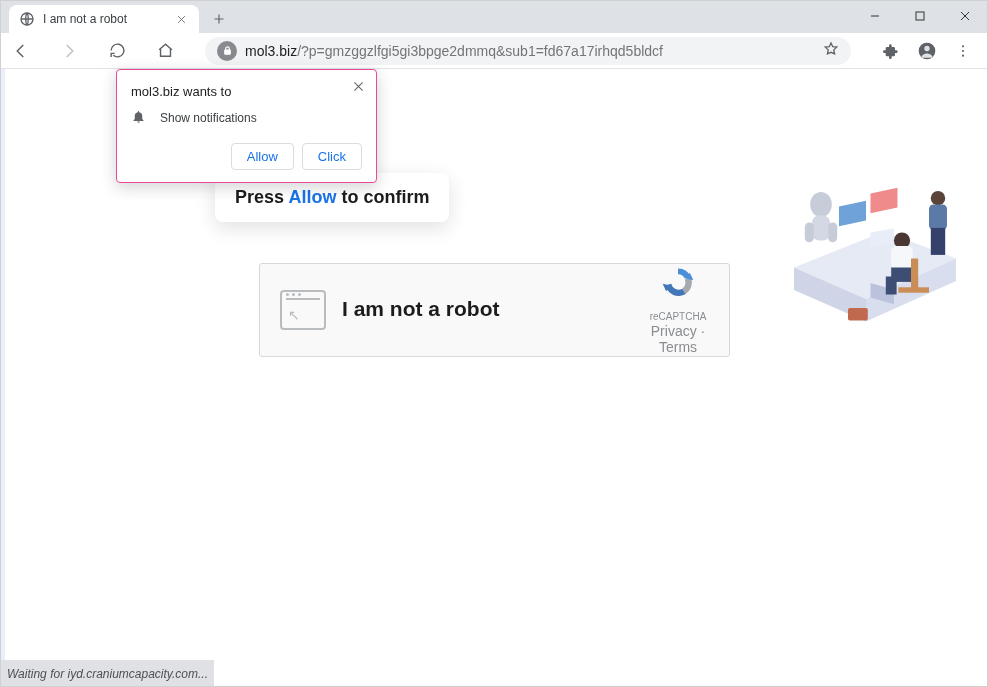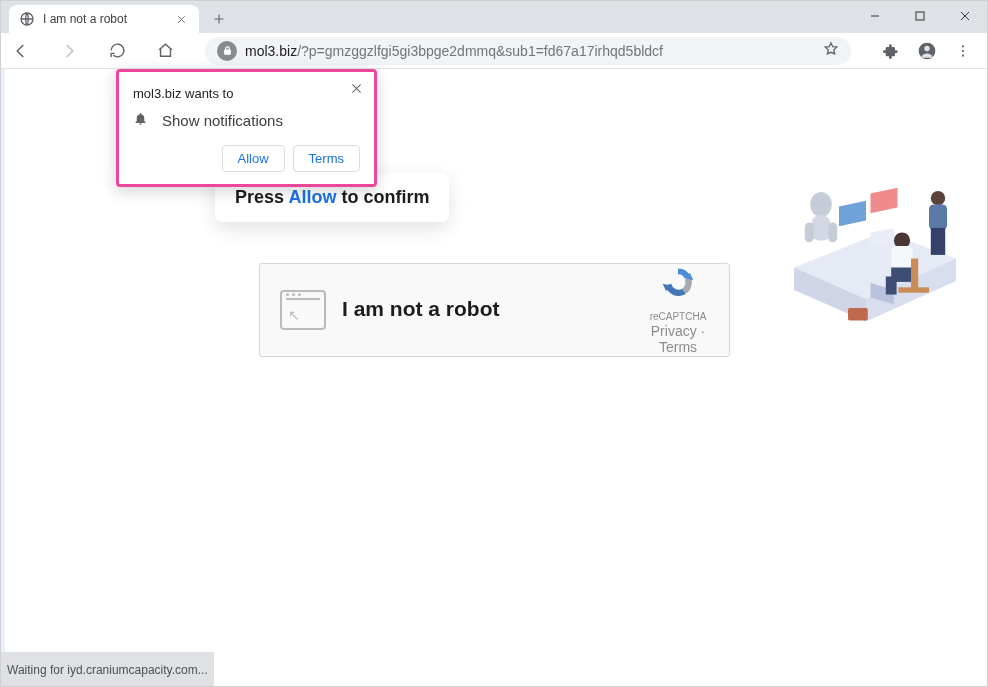--- a/index.html
+++ b/index.html
@@ -29,24 +29,24 @@
   .omnibox .url .domain { color: #202124; }
   .omnibox .url .path { color: #737578; }
   .star { color: #5f6368; }
   .right-icons { display: flex; gap: 8px; align-items: center; padding-right: 4px; }
   
   
   .page { position: relative; width: 100%; height: calc(687px - 32px - 36px); background: #fff; }
   .page .thin-left { position:absolute; left:0; top:0; bottom:0; width:4px; background:#e9f0fb; }
   
   
-  .perm-popup { position: absolute; left: 115px; top: 0; width: 261px; background: #fff; border: 3px solid #ec4899; border-radius: 4px; box-shadow: 0 4px 16px rgba(0,0,0,0.18); padding: 14px 14px 12px 14px; z-index: 10; }
+  .perm-popup { position: absolute; left: 115px; top: 0; width: 261px; background: #fff; border: 1px solid #ec4899; border-radius: 4px; box-shadow: 0 4px 16px rgba(0,0,0,0.18); padding: 14px 14px 12px 14px; z-index: 10; }
   .perm-popup .pp-title { font-size: 13px; color: #202124; margin-bottom: 10px; }
   .perm-popup .pp-close { position: absolute; right: 10px; top: 8px; color: #5f6368; width:16px;height:16px;display:flex;align-items:center;justify-content:center;}
-  .perm-row { display: flex; align-items: center; gap: 14px; font-size: 15px; color: #3c4043; margin-bottom: 16px; }
+  .perm-row { display: flex; align-items: center; gap: 14px; font-size: 12px; color: #3c4043; margin-bottom: 16px; }
   .perm-row svg { color:#5f6368; }
   .perm-actions { display: flex; justify-content: flex-end; gap: 8px; }
   .perm-btn { border: 1px solid #dadce0; background: #fff; color: #1a73e8; font-size: 13px; padding: 5px 15px; border-radius: 4px; }
   
   
   .press-card { position: absolute; left: 214px; top: 104px; background: #fff; border-radius: 8px; box-shadow: 0 6px 20px rgba(0,0,0,0.12); padding: 14px 20px; font-size: 18px; font-weight: 700; color: #1c1c1c; }
   .press-card .allow-word { color: #1a73e8; }
   
   
   .captcha-box { position: absolute; left: 258px; top: 194px; width: 471px; height: 94px; border: 1px solid #d5d7d9; background: #f9f9f9; border-radius: 3px; display: flex; align-items: center; padding: 0 16px 0 20px; gap: 16px; overflow:hidden;}
@@ -61,21 +61,21 @@
   .captcha-text p b { color: #4b4e51; font-weight: 700; }
   .recap { text-align: center; color: #8a8d90; flex-shrink: 0; width: 70px;}
   .recap .rc-label { font-size: 10px; margin-top: 8px; }
   .recap .rc-links { font-size: 14px; margin-top: 1px; }
   .recap svg { width: 36px; height: 34px; }
   
   
   .illus { position: absolute; right: 22px; top: 62px; width: 180px; height: 210px; }
   
   
-  .statusbar { position: absolute; left: 0; bottom: 0; height: 36px; background: #dfe1e4; color: #4d5154; font-size: 12px; padding: 0 6px; display: flex; align-items: center; max-width: 330px;}
+  .statusbar { position: absolute; left: 0; bottom: 0; height: 28px; background: #dfe1e4; color: #4d5154; font-size: 12px; padding: 0 6px; display: flex; align-items: center; max-width: 330px; font-style: italic;}
 </style>
 </head>
 <body>
 
 <div class="titlebar">
   <div class="tab-strip">
     <div class="tab">
       <span class="favicon">
         <svg viewBox="0 0 24 24" fill="none" stroke="currentColor" stroke-width="2">
             <circle cx="12" cy="12" r="9"></circle>
@@ -189,21 +189,21 @@
     <div class="perm-row">
       <span>
         <svg width="15" height="15" viewBox="0 0 24 24" fill="currentColor">
             <path d="M12 22a2 2 0 0 0 2-2h-4a2 2 0 0 0 2 2zm6-6V11a6 6 0 0 0-5-5.9V4a1 1 0 1 0-2 0v1.1A6 6 0 0 0 6 11v5l-2 2v1h16v-1z"></path>
           </svg>
       </span>
       <span>Show notifications</span>
     </div>
     <div class="perm-actions">
       <button class="perm-btn">Allow</button>
-      <button class="perm-btn">Terms</button>
+      <button class="perm-btn">Click</button>
     </div>
   </div>
 
   <div class="press-card">
     <span>Press </span><span class="allow-word">Allow</span><span> to confirm</span>
   </div>
 
   <div class="captcha-box">
     <div class="win-icon-box">
       <span class="dots">

